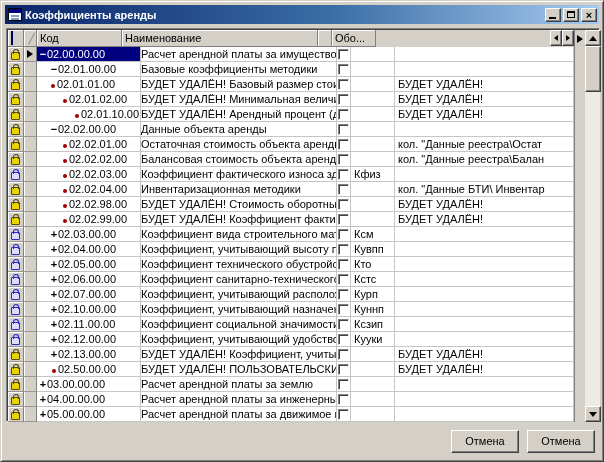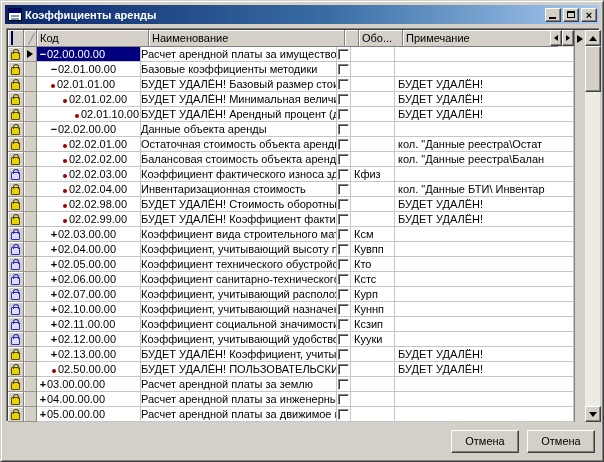--- a/index.html
+++ b/index.html
@@ -42,21 +42,21 @@
     line-height:13px;white-space:nowrap;overflow:hidden;color:#000;display:flex;align-items:center;}
   .c-icon{width:16px;background:#D4D0C8;border-right:1px solid #808080;border-bottom:1px solid #9a968f;
     box-shadow:inset 1px 1px 0 #fff;justify-content:center;}
   .c-ind{width:13px;background:#D4D0C8;border-right:1px solid #808080;border-bottom:1px solid #9a968f;
     box-shadow:inset 1px 0 0 #fff;justify-content:center;}
   .c-code{width:104px;padding-left:2px;}
   .c-name{width:196px;padding-left:0;}
   .c-cb{width:14px;justify-content:center;}
   .c-obo{width:44px;padding-left:3px;}
   .c-note{width:179px;padding-left:3px;}
-  .h-icon{width:16px;}  .h-ind{width:13px;}  .h-code{width:112px;}
+  .h-icon{width:16px;}  .h-ind{width:13px;}  .h-code{width:85px;}
   .h-name{width:196px;} .h-cb{width:14px;}   .h-obo{width:44px;}  .h-note{width:155px;}
   .sel{background:#000080;color:#fff;}
   .sel .node{color:#fff;}
   .node{display:inline-block;min-width:8px;text-align:center;font-size:11px;font-weight:bold;color:#000;}
   .dot{display:inline-block;width:4px;height:4px;background:#a00000;border-radius:50%;margin:0 2px;}
   .codetext{font-size:11px;}
   .lockicon{position:relative;width:9px;height:8px;margin-top:3px;border-radius:1px;}
   .lock-y{background:#E8D400;border:1px solid #5a4a00;}
   .lock-y::before{content:"";position:absolute;left:1px;top:-4px;width:4px;height:4px;
     border:1px solid #5a4a00;border-bottom:none;border-radius:3px 3px 0 0;}
@@ -114,21 +114,20 @@
       <div class="cols">
         <div class="hdr">
           <div class="hcell h-icon"><span class="hdr-grid-icon"></span></div>
           <div class="hcell h-ind">
               <span class="hdr-slash">╱</span>
             </div>
           <div class="hcell h-code">Код</div>
           <div class="hcell h-name">Наименование</div>
           <div class="hcell h-cb"></div>
           <div class="hcell h-obo">Обо...</div>
-          <div class="hcell h-note">Примечание</div>
           <div class="hbtns">
             <span class="hbtn">
                 <span class="tri-l"></span>
               </span>
             <span class="hbtn">
                 <span class="tri-r"></span>
               </span>
           </div>
         </div>
         <div class="rows" id="rows">
@@ -289,21 +288,21 @@
 
   <div class="row">
     <div class="cell c-icon">
                 <span class="lockicon lock-y"></span>
               </div>
     <div class="cell c-ind"></div>
     <div class="cell c-code" style="padding-left: 24px;">
                 <span class="node"><span class="dot"></span></span>
                 <span class="codetext"> 02.02.04.00</span>
               </div>
-    <div class="cell c-name">Инвентаризационная стоимость</div>
+    <div class="cell c-name">Инвентаризационная методики</div>
     <div class="cell c-cb">
                 <span class="cb"></span>
               </div>
     <div class="cell c-obo"></div>
     <div class="cell c-note">кол. "Данные БТИ\ Инвентар</div>
   </div>
 
   <div class="row">
     <div class="cell c-icon">
                 <span class="lockicon lock-y"></span>

